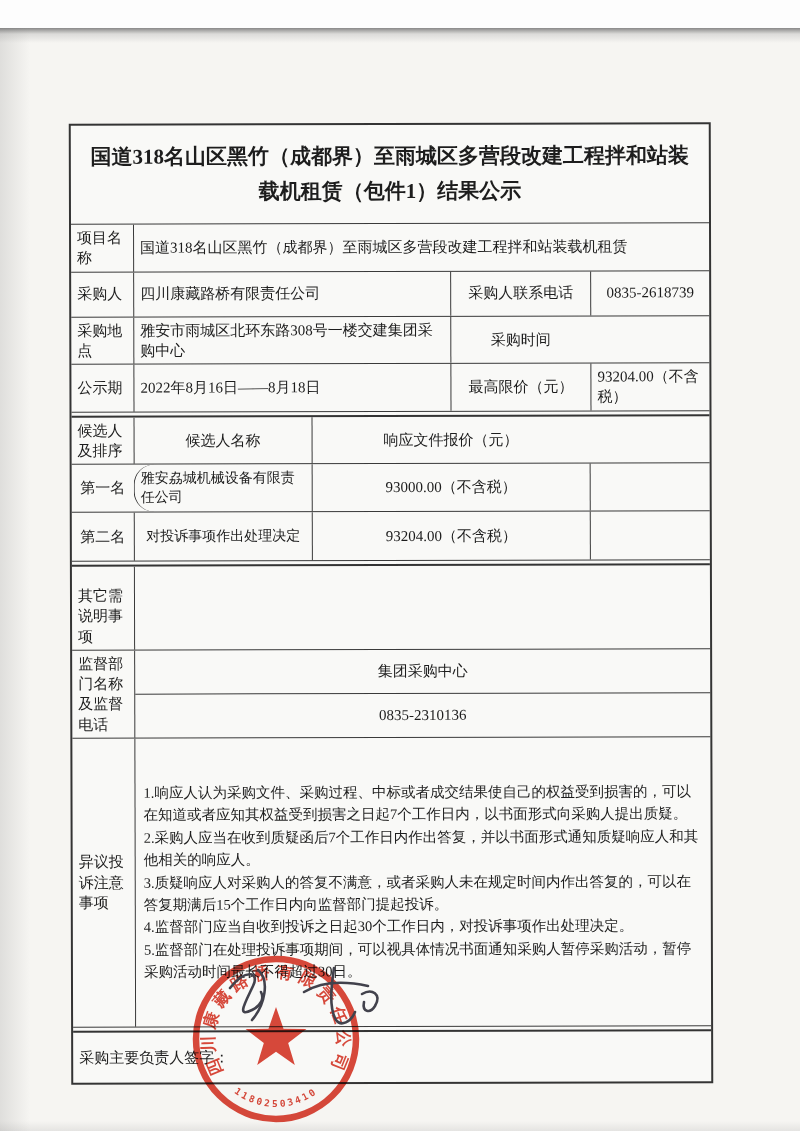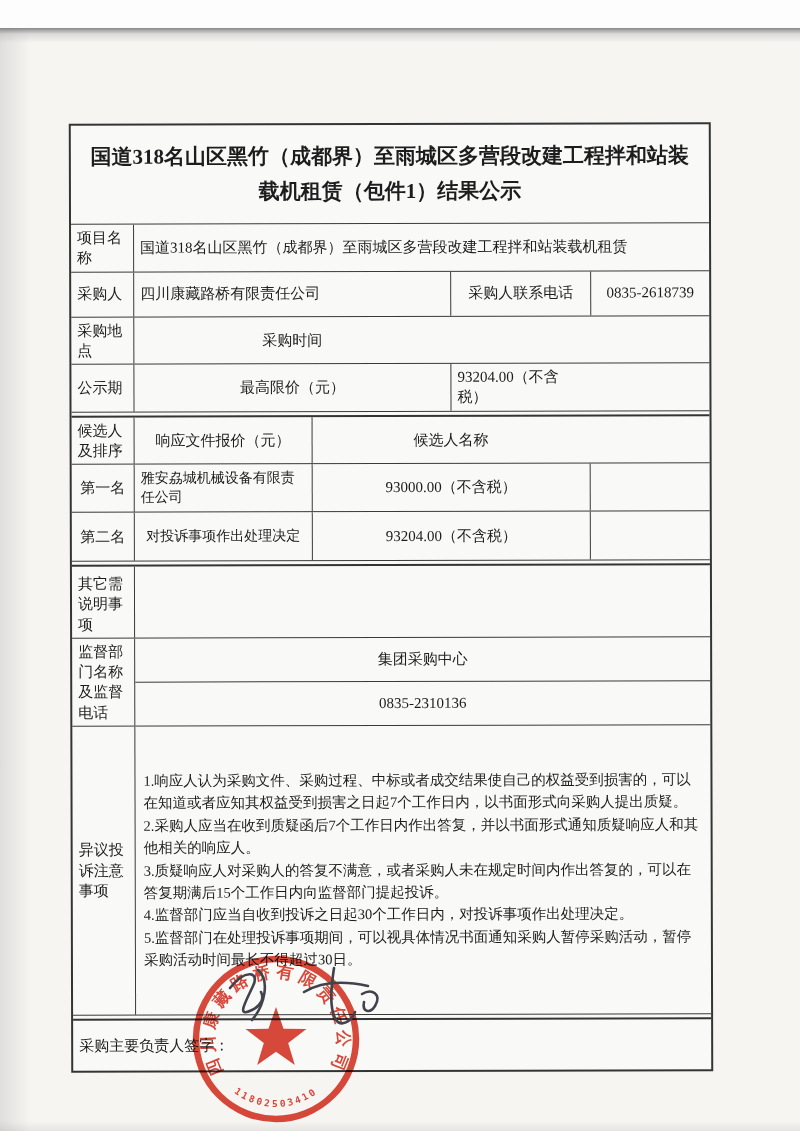--- a/index.html
+++ b/index.html
@@ -76,51 +76,53 @@
 
     <div class="grid-row cols-info h45">
       <div class="c">采购人</div>
       <div class="c">四川康藏路桥有限责任公司</div>
       <div class="c ctr">采购人联系电话</div>
       <div class="c ctr">0835-2618739</div>
     </div>
 
     <div class="grid-row cols-info h45">
       <div class="c">采购地点</div>
+      <div class="c">雅安市雨城区北环东路308号一楼交建集团采购中心</div>
       <div class="c ctr">采购时间</div>
     </div>
 
     <div class="grid-row cols-info h35">
       <div class="c">公示期</div>
+      <div class="c">2022年8月16日——8月18日</div>
       <div class="c ctr">最高限价（元）</div>
       <div class="c ctr">93204.00（不含税）</div>
     </div>
 
     <div class="grid-row cols-cand h46 gap">
       <div class="c">候选人及排序</div>
+      <div class="c ctr">候选人名称</div>
       <div class="c ctr">响应文件报价（元）</div>
-      <div class="c ctr">候选人名称</div>
     </div>
 
     <div class="grid-row cols-cand h48">
       <div class="c ctr">第一名</div>
-      <div class="c ctr" style="font-size:14px;">雅安劦城机械设备有限责任公司</div>
+      <div class="c ctr" style="font-size:14px;border-radius:20px;">雅安劦城机械设备有限责任公司</div>
       <div class="c ctr">93000.00（不含税）</div>
       <div class="c"></div>
     </div>
 
     <div class="grid-row cols-cand h49">
       <div class="c ctr">第二名</div>
       <div class="c ctr" style="font-size:14px;">对投诉事项作出处理决定</div>
       <div class="c ctr">93204.00（不含税）</div>
       <div class="c"></div>
     </div>
 
     <div class="grid-row cols-wide h60 gap">
-      <div class="c" style="align-items:flex-start;padding-top:7px;">其它需说明事项</div>
+      <div class="c" style="align-items:flex-start;padding-top:19px;">其它需说明事项</div>
       <div class="c" style="border-left:1.6px solid #3a3a3a;"></div>
     </div>
 
     <div class="grid-row cols-wide" style="min-height:79px;">
       <div class="c ctr">监督部门名称及监督电话</div>
       <div class="stack">
         <div class="sub">集团采购中心</div>
         <div class="sub">0835-2310136</div>
       </div>
     </div>

